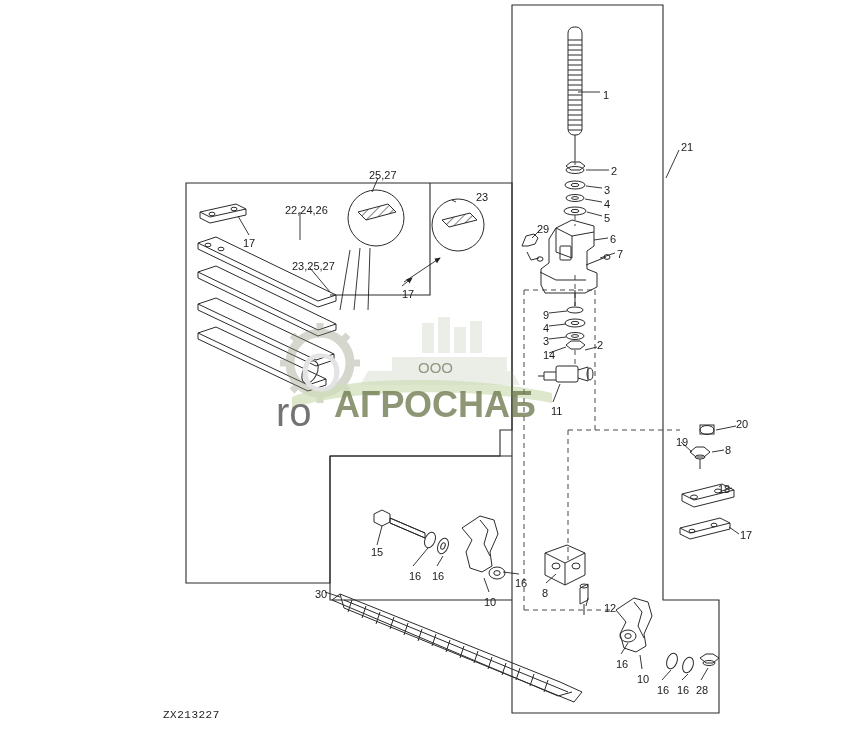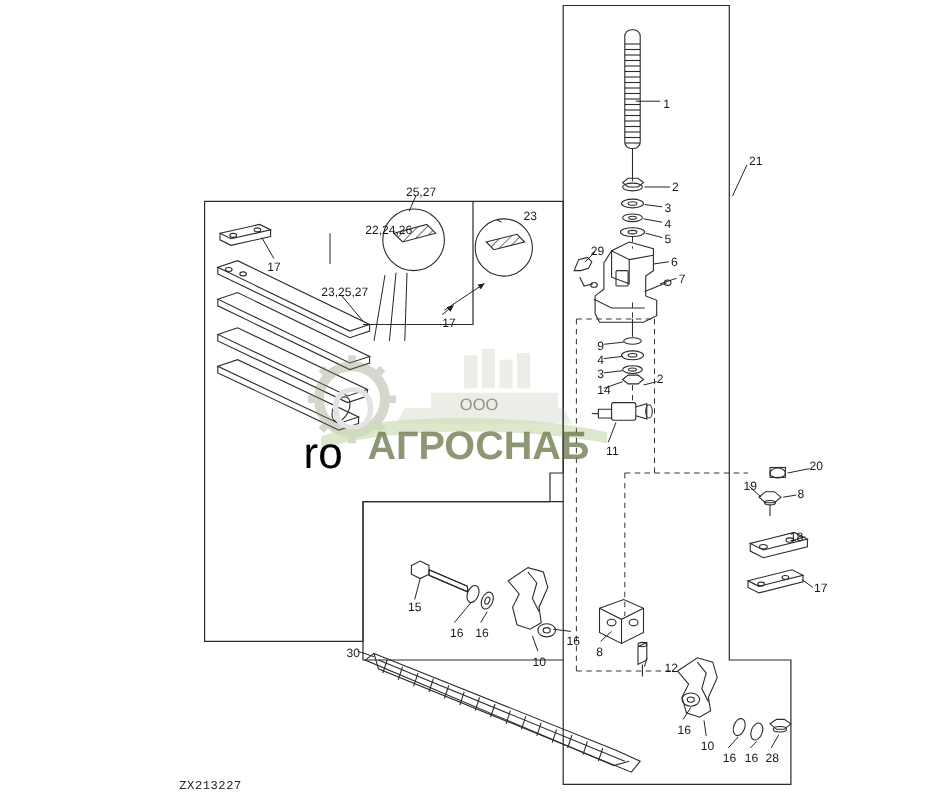--- a/index.html
+++ b/index.html
@@ -333,33 +333,33 @@
           <path d="M96,66 L240,66 L248,80 L88,80 Z"></path>
         </g>
 
         <path d="M20,92 C70,70 200,70 280,88 L280,98 C200,82 70,84 20,104 Z" fill="#79a33c" opacity="0.75"></path>
       </g>
       <text x="146" y="68" font-family="Liberation Sans, sans-serif" font-size="15" fill="#7b8068" opacity="0.8">ООО</text>
       <text x="62" y="112" font-family="Liberation Sans, sans-serif" font-size="36" font-weight="bold" fill="#6f7a4f" opacity="0.78">АГРОСНАБ</text>
     </svg>
   </div>
 
-  <div class="lbl" style="left:276px; top:392px; font-size:40px; color:#000000;">ro</div>
+  <div class="lbl" style="left:276px; top:392px; font-size:40px; color:#737373;">ro</div>
   <div class="lbl" style="left:300px; top:345px; font-size:54px; color:#e3e3e3;">O</div>
 
   <div id="callouts">
       <div class="lbl" style="left: 603px; top: 90px;">1</div>
       <div class="lbl" style="left: 681px; top: 142px;">21</div>
       <div class="lbl" style="left: 611px; top: 166px;">2</div>
       <div class="lbl" style="left: 604px; top: 185px;">3</div>
       <div class="lbl" style="left: 604px; top: 199px;">4</div>
       <div class="lbl" style="left: 604px; top: 213px;">5</div>
       <div class="lbl" style="left: 369px; top: 170px;">25,27</div>
       <div class="lbl" style="left: 448px; top: 192px; margin-left: 28px;">23</div>
-      <div class="lbl" style="left: 285px; top: 205px; margin-left: 47px;">22,24,26</div>
+      <div class="lbl" style="left: 285px; top: 205px;">22,24,26</div>
       <div class="lbl" style="left: 243px; top: 238px;">17</div>
       <div class="lbl" style="left: 537px; top: 224px;">29</div>
       <div class="lbl" style="left: 610px; top: 234px;">6</div>
       <div class="lbl" style="left: 617px; top: 249px;">7</div>
       <div class="lbl" style="left: 292px; top: 261px;">23,25,27</div>
       <div class="lbl" style="left: 402px; top: 289px;">17</div>
       <div class="lbl" style="left: 543px; top: 310px;">9</div>
       <div class="lbl" style="left: 543px; top: 323px;">4</div>
       <div class="lbl" style="left: 543px; top: 336px;">3</div>
       <div class="lbl" style="left: 597px; top: 340px;">2</div>

